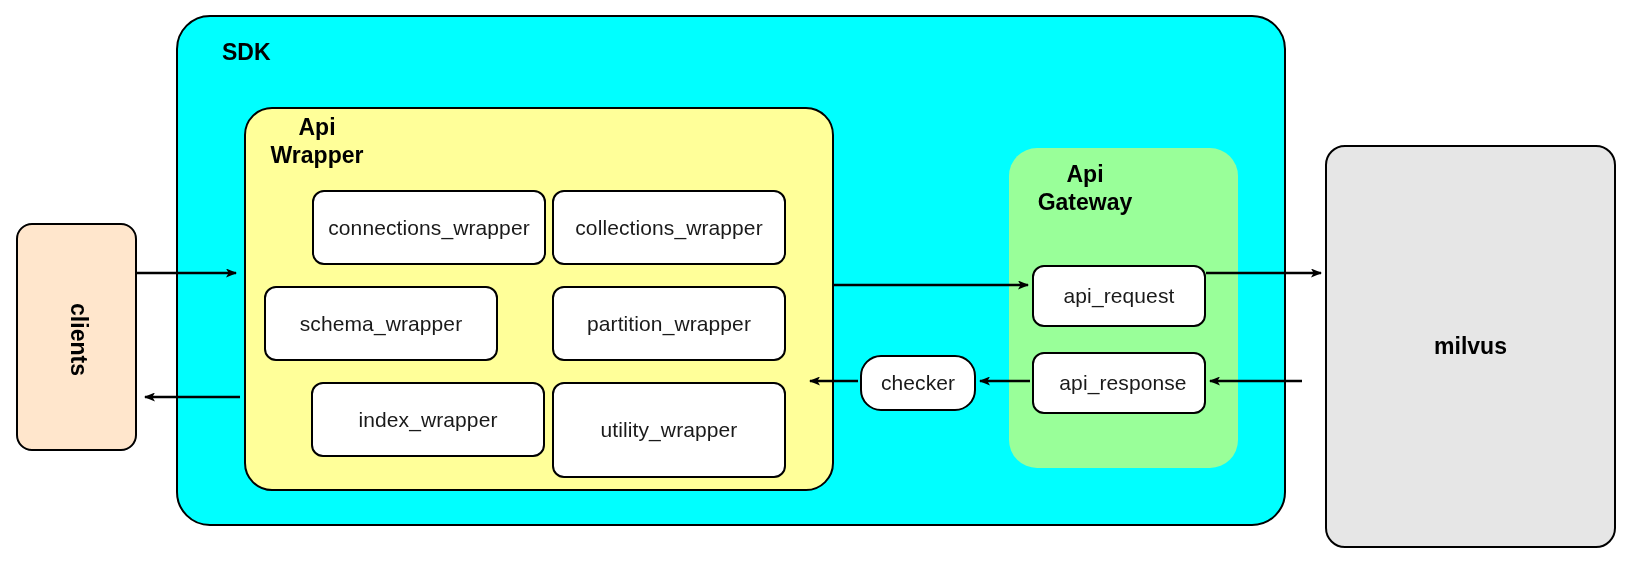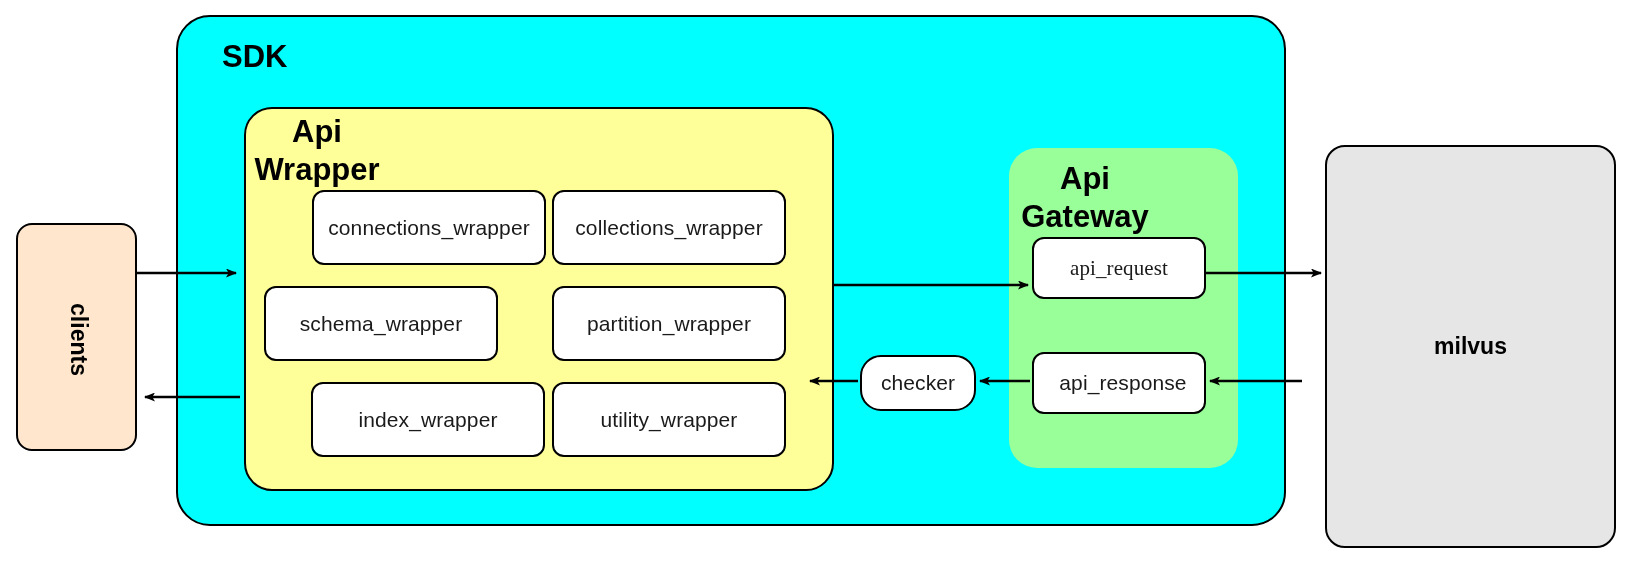--- a/index.html
+++ b/index.html
@@ -67,21 +67,21 @@
     border-radius: 20px;
     display: flex;
     align-items: center;
     justify-content: center;
   }
 
   
   .caption {
     position: absolute;
     font-weight: bold;
-    font-size: 31px;
+    font-size: 23px;
     color: #000000;
     line-height: 1.22;
     text-align: center;
     white-space: pre-line;
   }
   #sdk-caption   { left: 222px; top: 38px;  text-align: left; }
   #wrap-caption  { left: 254px; top: 113px; width: 126px; }
   #gw-caption    { left: 1018px; top: 160px; width: 134px; }
 
   
@@ -105,24 +105,24 @@
     font-size: 23px;
     color: #000000;
   }
 
   
   #connections-wrapper { left: 264px; top: 190px; width: 234px; height: 75px; margin-left: 48px; }
   #collections-wrapper { left: 552px; top: 190px; width: 234px; height: 75px; }
   #schema-wrapper      { left: 264px; top: 286px; width: 234px; height: 75px; }
   #partition-wrapper   { left: 552px; top: 286px; width: 234px; height: 75px; }
   #index-wrapper       { left: 264px; top: 382px; width: 234px; height: 75px; margin-left: 47px; }
-  #utility-wrapper     { left: 552px; top: 382px; width: 234px; height: 75px; }
+  #utility-wrapper     { left: 552px; top: 382px; width: 234px; height: 96px; }
 
   
-  #api-request  { left: 1032px; top: 237px; width: 174px; height: 62px; font-family: Liberation Serif, serif; }
+  #api-request  { left: 1032px; top: 265px; width: 174px; height: 62px; }
   #api-response { left: 1032px; top: 352px; width: 174px; height: 62px; padding-left: 8px; }
 
   
   #checker-box { left: 860px; top: 355px; width: 116px; height: 56px; border-radius: 21px; }
 
   
   #arrow-layer {
     position: absolute;
     left: 0; top: 0;
     width: 1634px; height: 574px;

